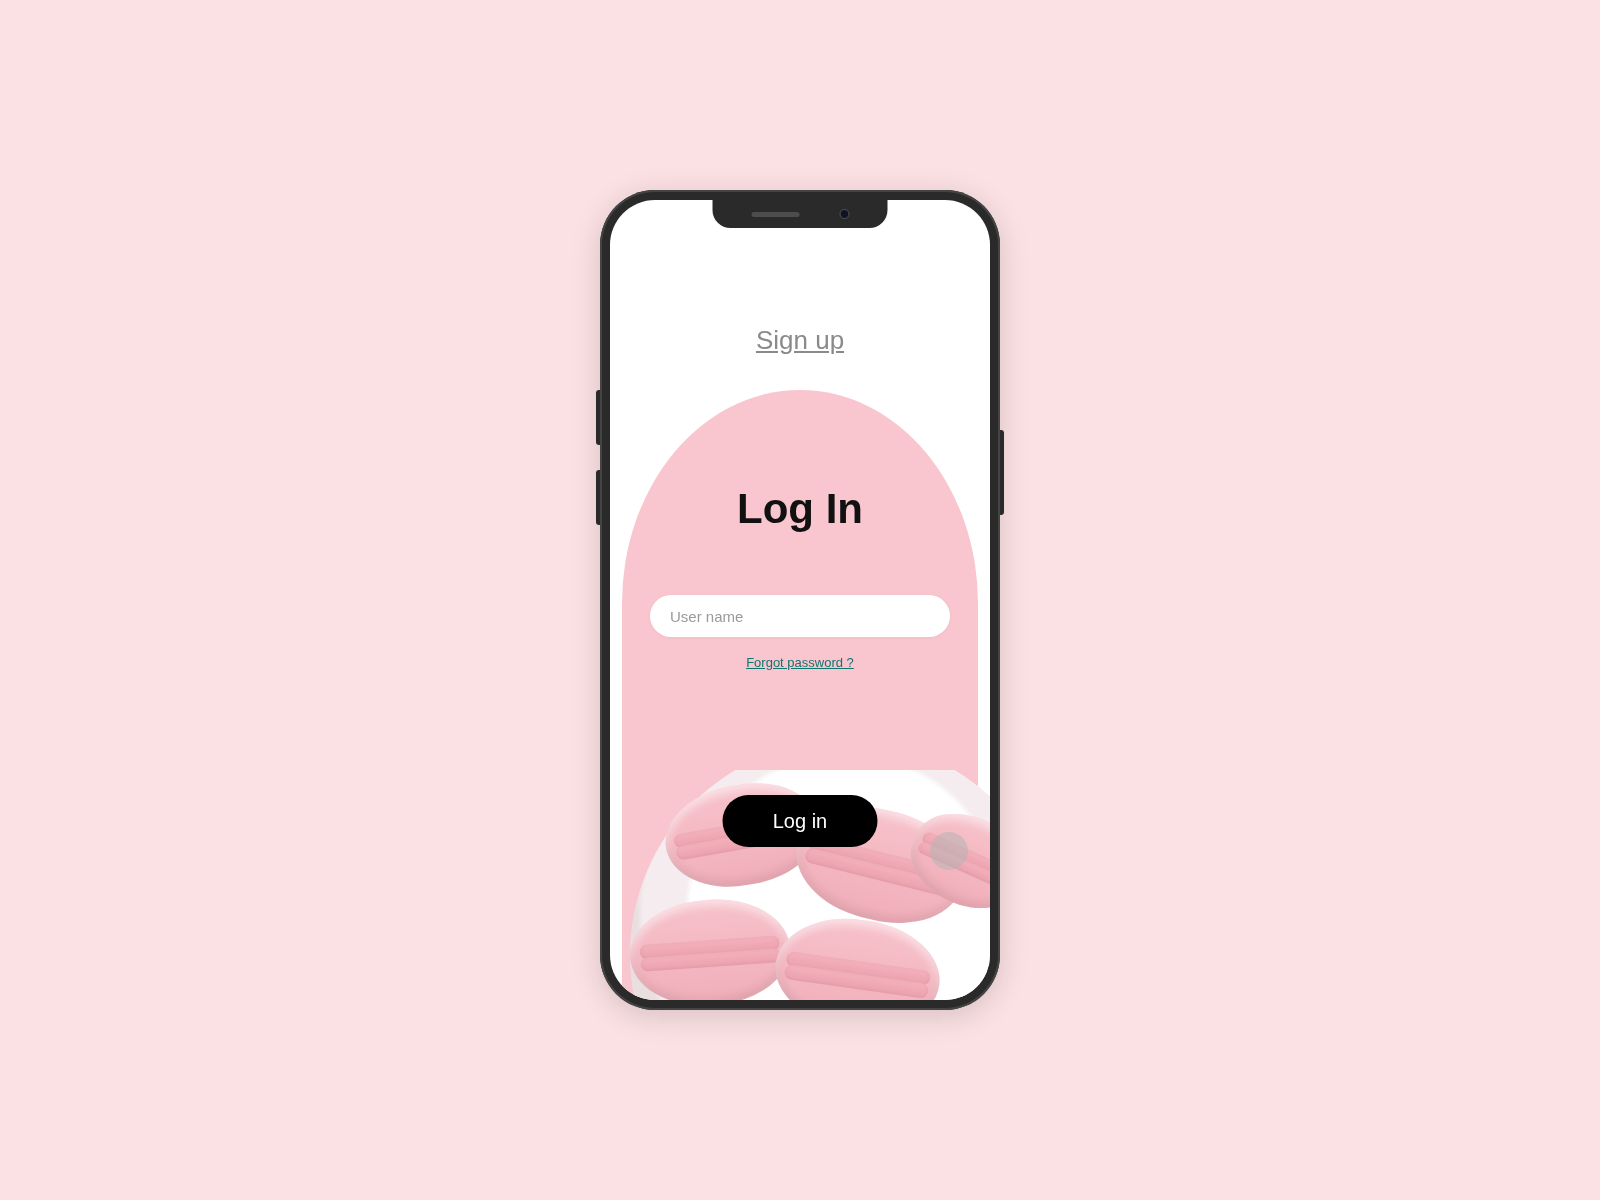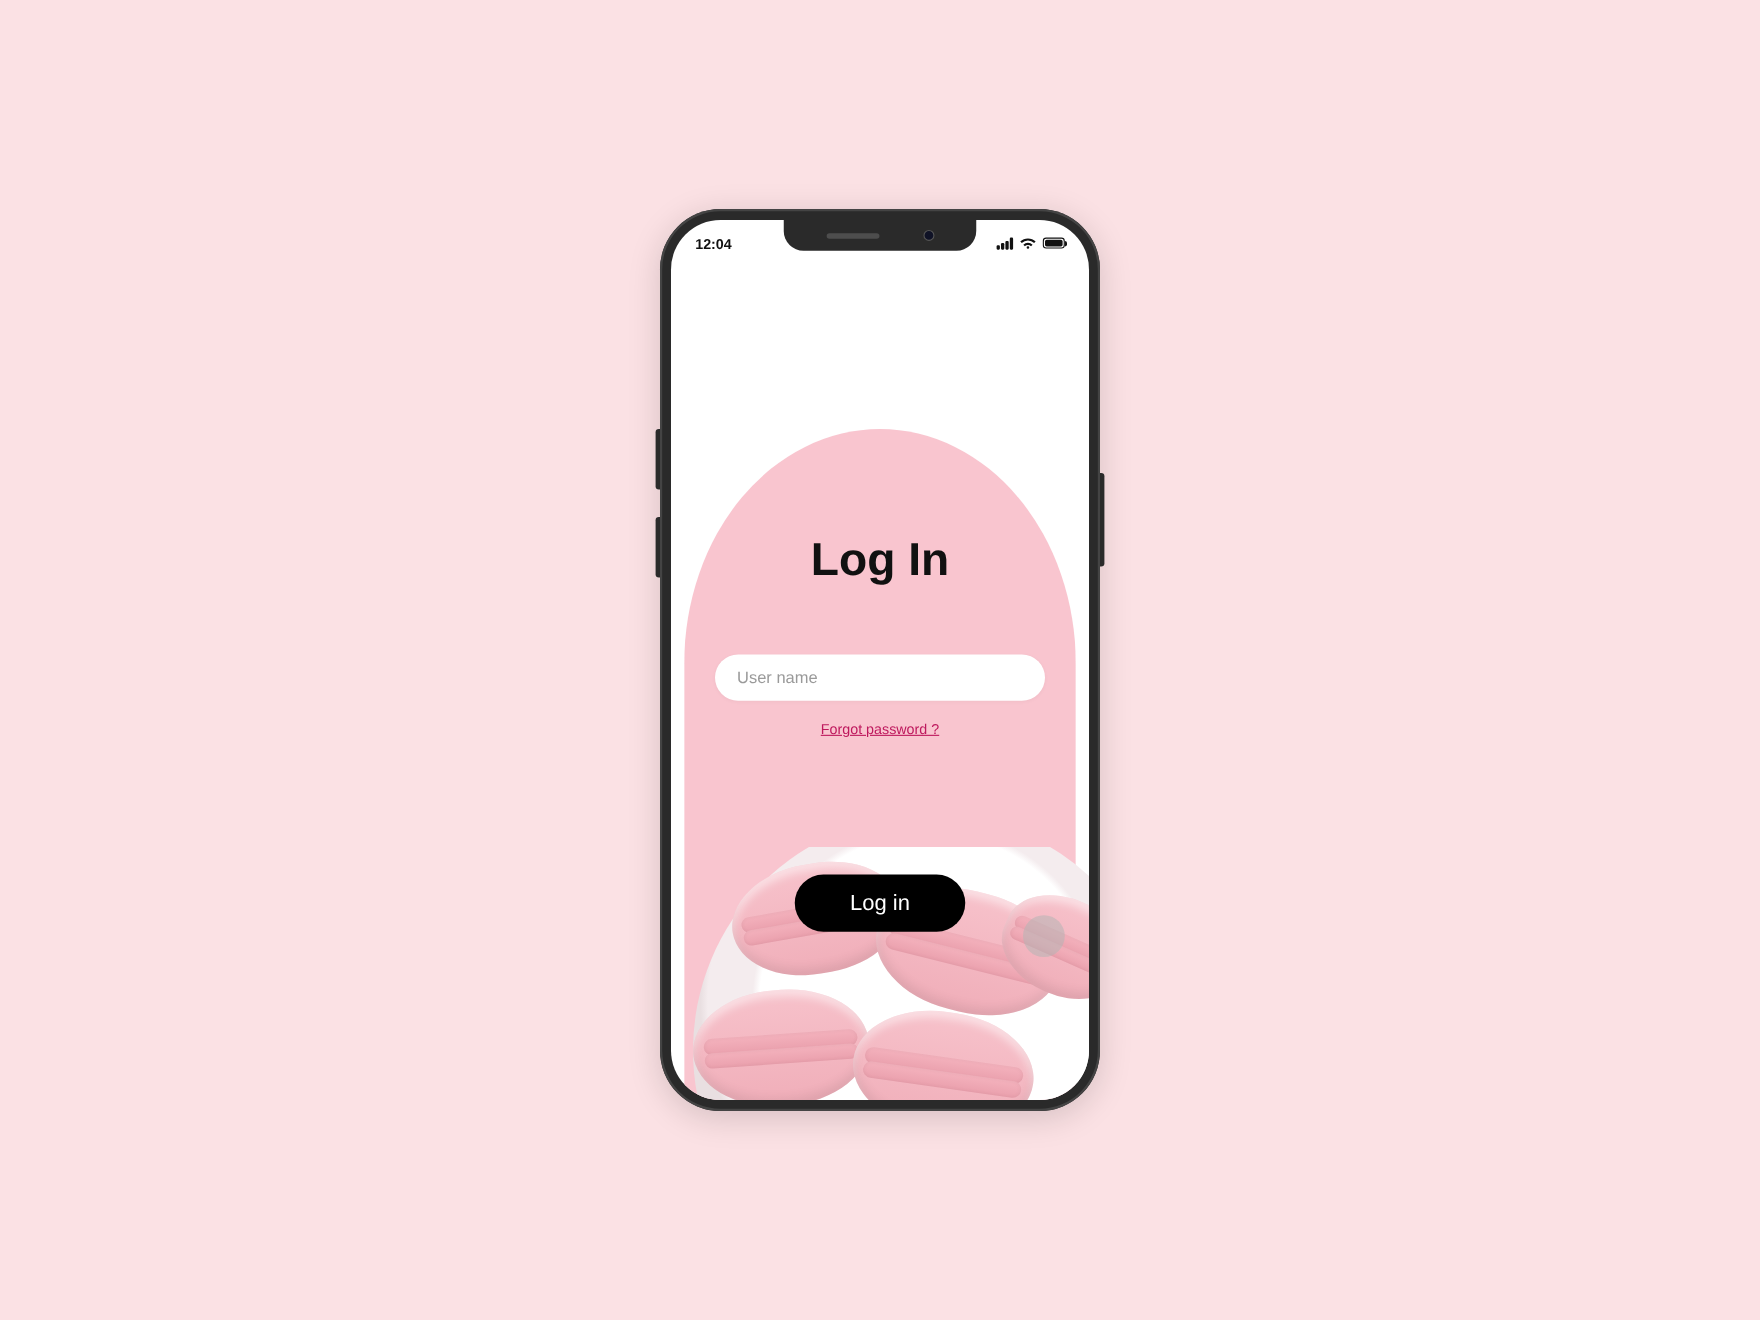--- a/index.html
+++ b/index.html
@@ -196,21 +196,21 @@
     width: 24px; height: 24px;
     border: none; background: transparent;
     display:flex; align-items:center; justify-content:center;
     cursor: pointer;
     color: #b7b7b7;
   }
 
   .forgot {
     text-align: center;
     font-size: 13px;
-    color: #be185d;
+    color: #0f766e;
     text-decoration: underline;
     margin-top: -2px;
   }
 
   .login-btn {
     position: absolute;
     top: 595px; left: 50%;
     transform: translateX(-50%);
     z-index: 4;
     width: 155px; height: 52px;
@@ -233,38 +233,22 @@
 <body>
 
 <div class="phone">
   <div class="screen">
 
     <div class="notch">
       <div class="speaker"></div>
       <div class="camera"></div>
     </div>
 
-    <div class="statusbar">
-      <span>12:04</span>
-      <div class="status-right">
-        <div class="signal-bars">
-          <span></span>
-            <span></span>
-            <span></span>
-            <span></span>
-        </div>
-        <svg width="15" height="11" viewBox="0 0 15 11" fill="none">
-          <path d="M7.5 10.2a1.2 1.2 0 100-2.4 1.2 1.2 0 000 2.4zM3.3 6.4a6 6 0 018.4 0l-1.4 1.4a4 4 0 00-5.6 0L3.3 6.4zM.5 3.6a10 10 0 0114 0l-1.4 1.4a8 8 0 00-11.2 0L.5 3.6z" fill="#111"></path>
-        </svg>
-        <div class="battery">
-            <div class="level"></div>
-          </div>
-      </div>
-    </div>
-
+
+    <a class="signup-link" href="#">Sign up</a>
 
     <div class="arch"></div>
 
     <div class="macarons">
       <div class="bowl"></div>
       <div class="mac m1"></div>
       <div class="mac m2"></div>
       <div class="mac m3"></div>
       <div class="mac m4"></div>
       <div class="mac m5"></div>

